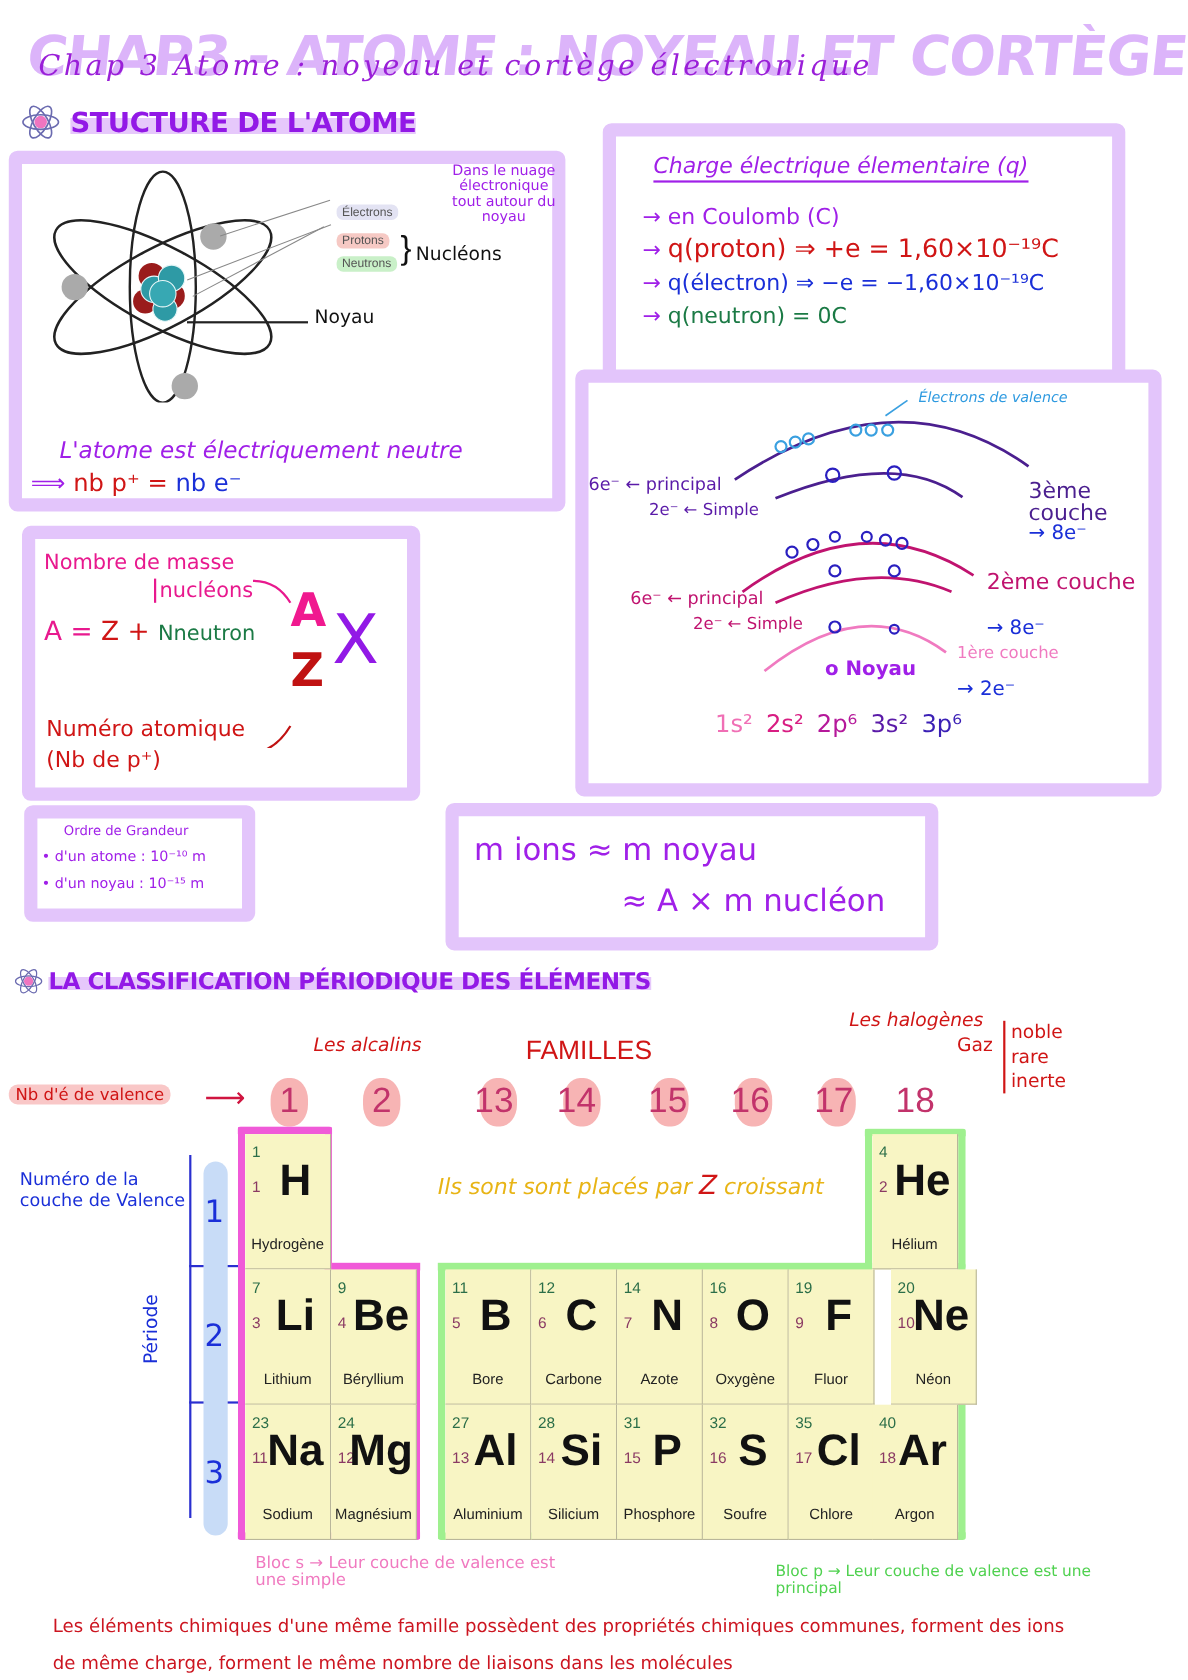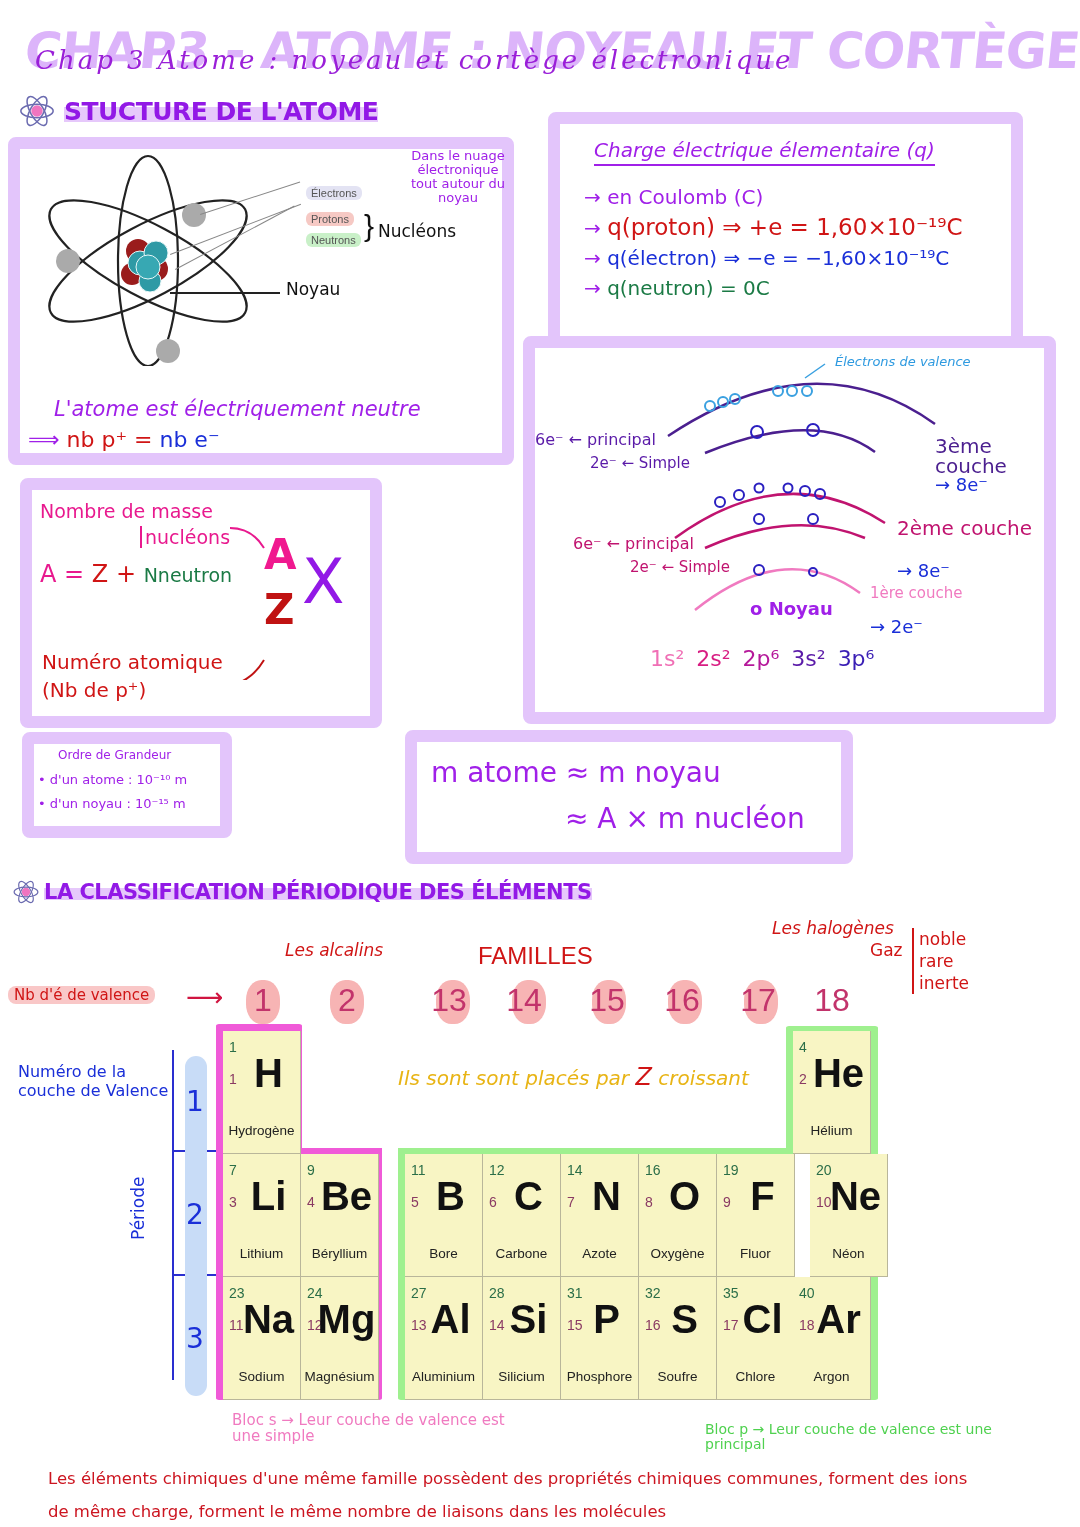--- a/index.html
+++ b/index.html
@@ -197,21 +197,21 @@
   <div class="abs hand red" style="left:10px; top:188px; font-size:20px;">(Nb de p⁺)</div>
 </div>
 
 <div class="box" style="left:22px; top:732px; width:210px; height:106px;">
   <div class="abs hand purple" style="left:24px; top:4px; font-size:12px; white-space:nowrap;">Ordre de Grandeur</div>
   <div class="abs hand purple" style="left:4px; top:28px; font-size:13px; white-space:nowrap;">• d'un atome : 10⁻¹⁰ m</div>
   <div class="abs hand purple" style="left:4px; top:52px; font-size:13px; white-space:nowrap;">• d'un noyau : 10⁻¹⁵ m</div>
 </div>
 
 <div class="box" style="left:405px; top:730px; width:448px; height:134px;">
-  <div class="abs hand purple" style="left:14px; top:14px; font-size:28px; white-space:nowrap;">m atome ≈ m noyau</div>
+  <div class="abs hand purple" style="left:14px; top:14px; font-size:28px; white-space:nowrap;">m ions ≈ m noyau</div>
   <div class="abs hand purple" style="left:148px; top:60px; font-size:28px; white-space:nowrap;">≈ A × m nucléon</div>
 </div>
 
 <div class="abs" style="left:12px; top:878px; display:flex; align-items:center; gap:4px;">
   <svg style="width:28px;height:28px;" viewBox="0 0 40 40">
     <circle cx="20" cy="20" r="6" fill="#f075c0"></circle>
     <ellipse cx="20" cy="20" rx="17" ry="7" fill="none" stroke="#6b6bb0" stroke-width="1.6"></ellipse>
     <ellipse cx="20" cy="20" rx="17" ry="7" fill="none" stroke="#6b6bb0" stroke-width="1.6" transform="rotate(60 20 20)"></ellipse>
     <ellipse cx="20" cy="20" rx="17" ry="7" fill="none" stroke="#6b6bb0" stroke-width="1.6" transform="rotate(-60 20 20)"></ellipse>
   </svg>

